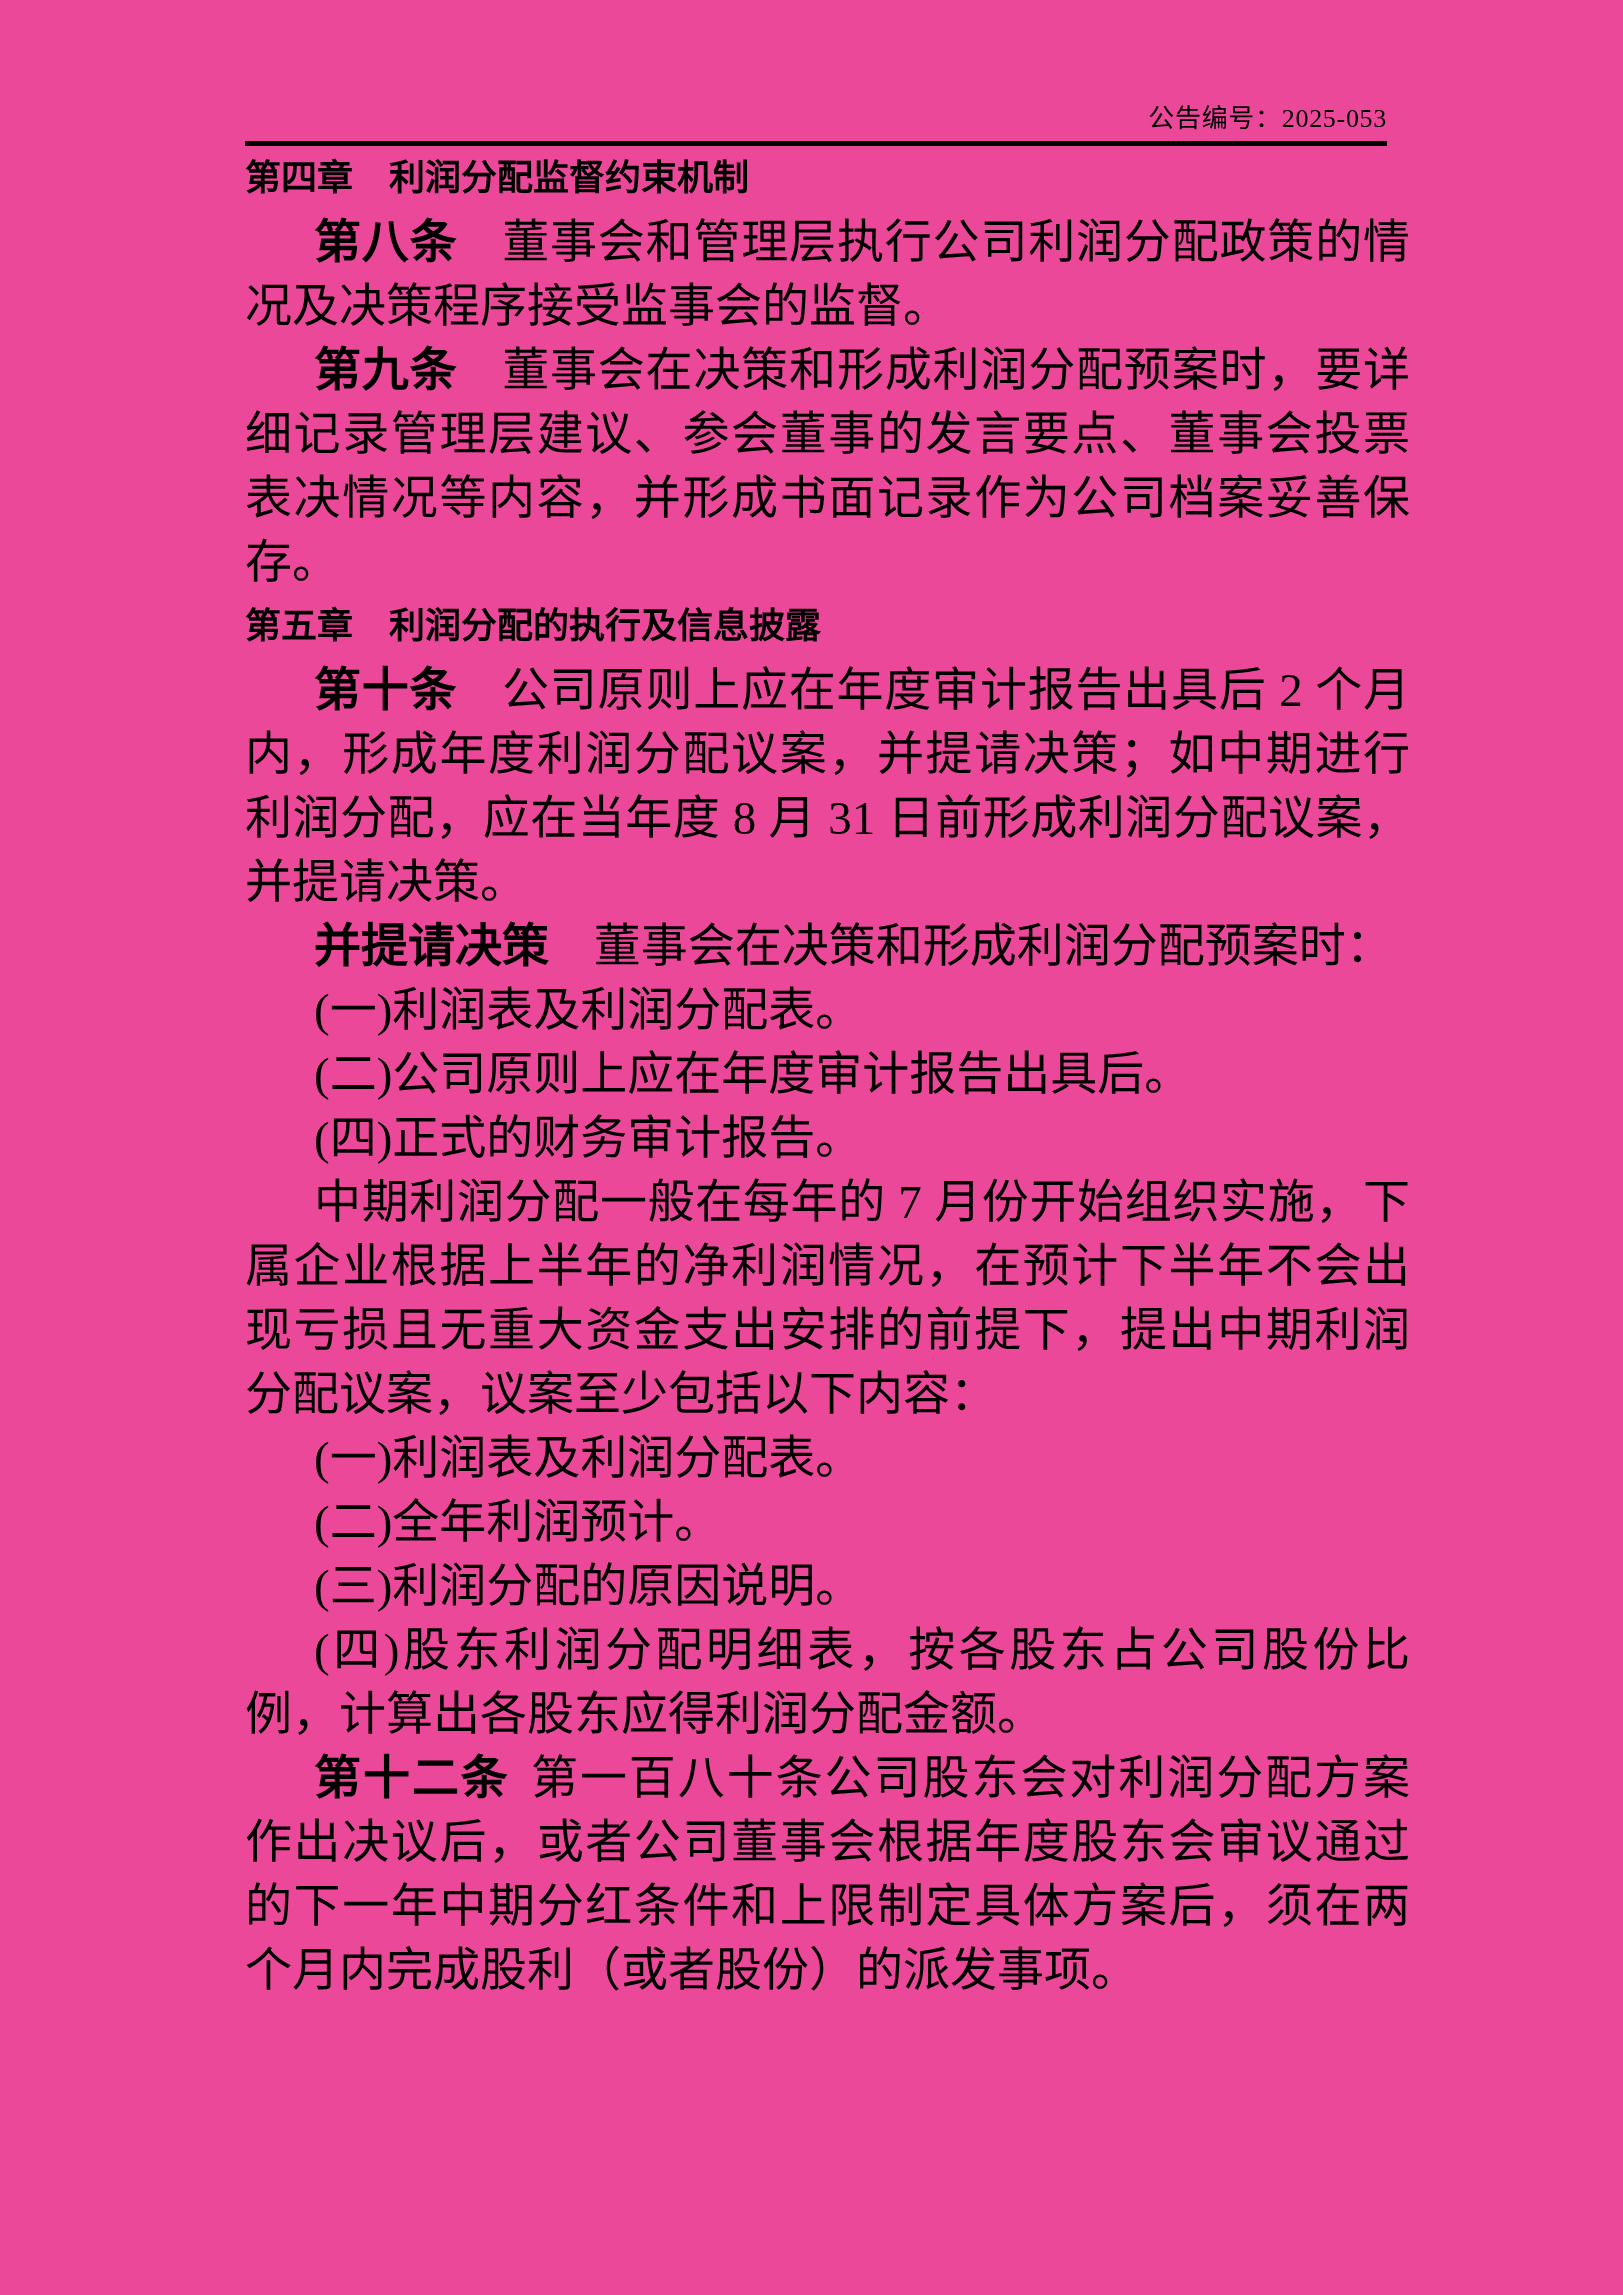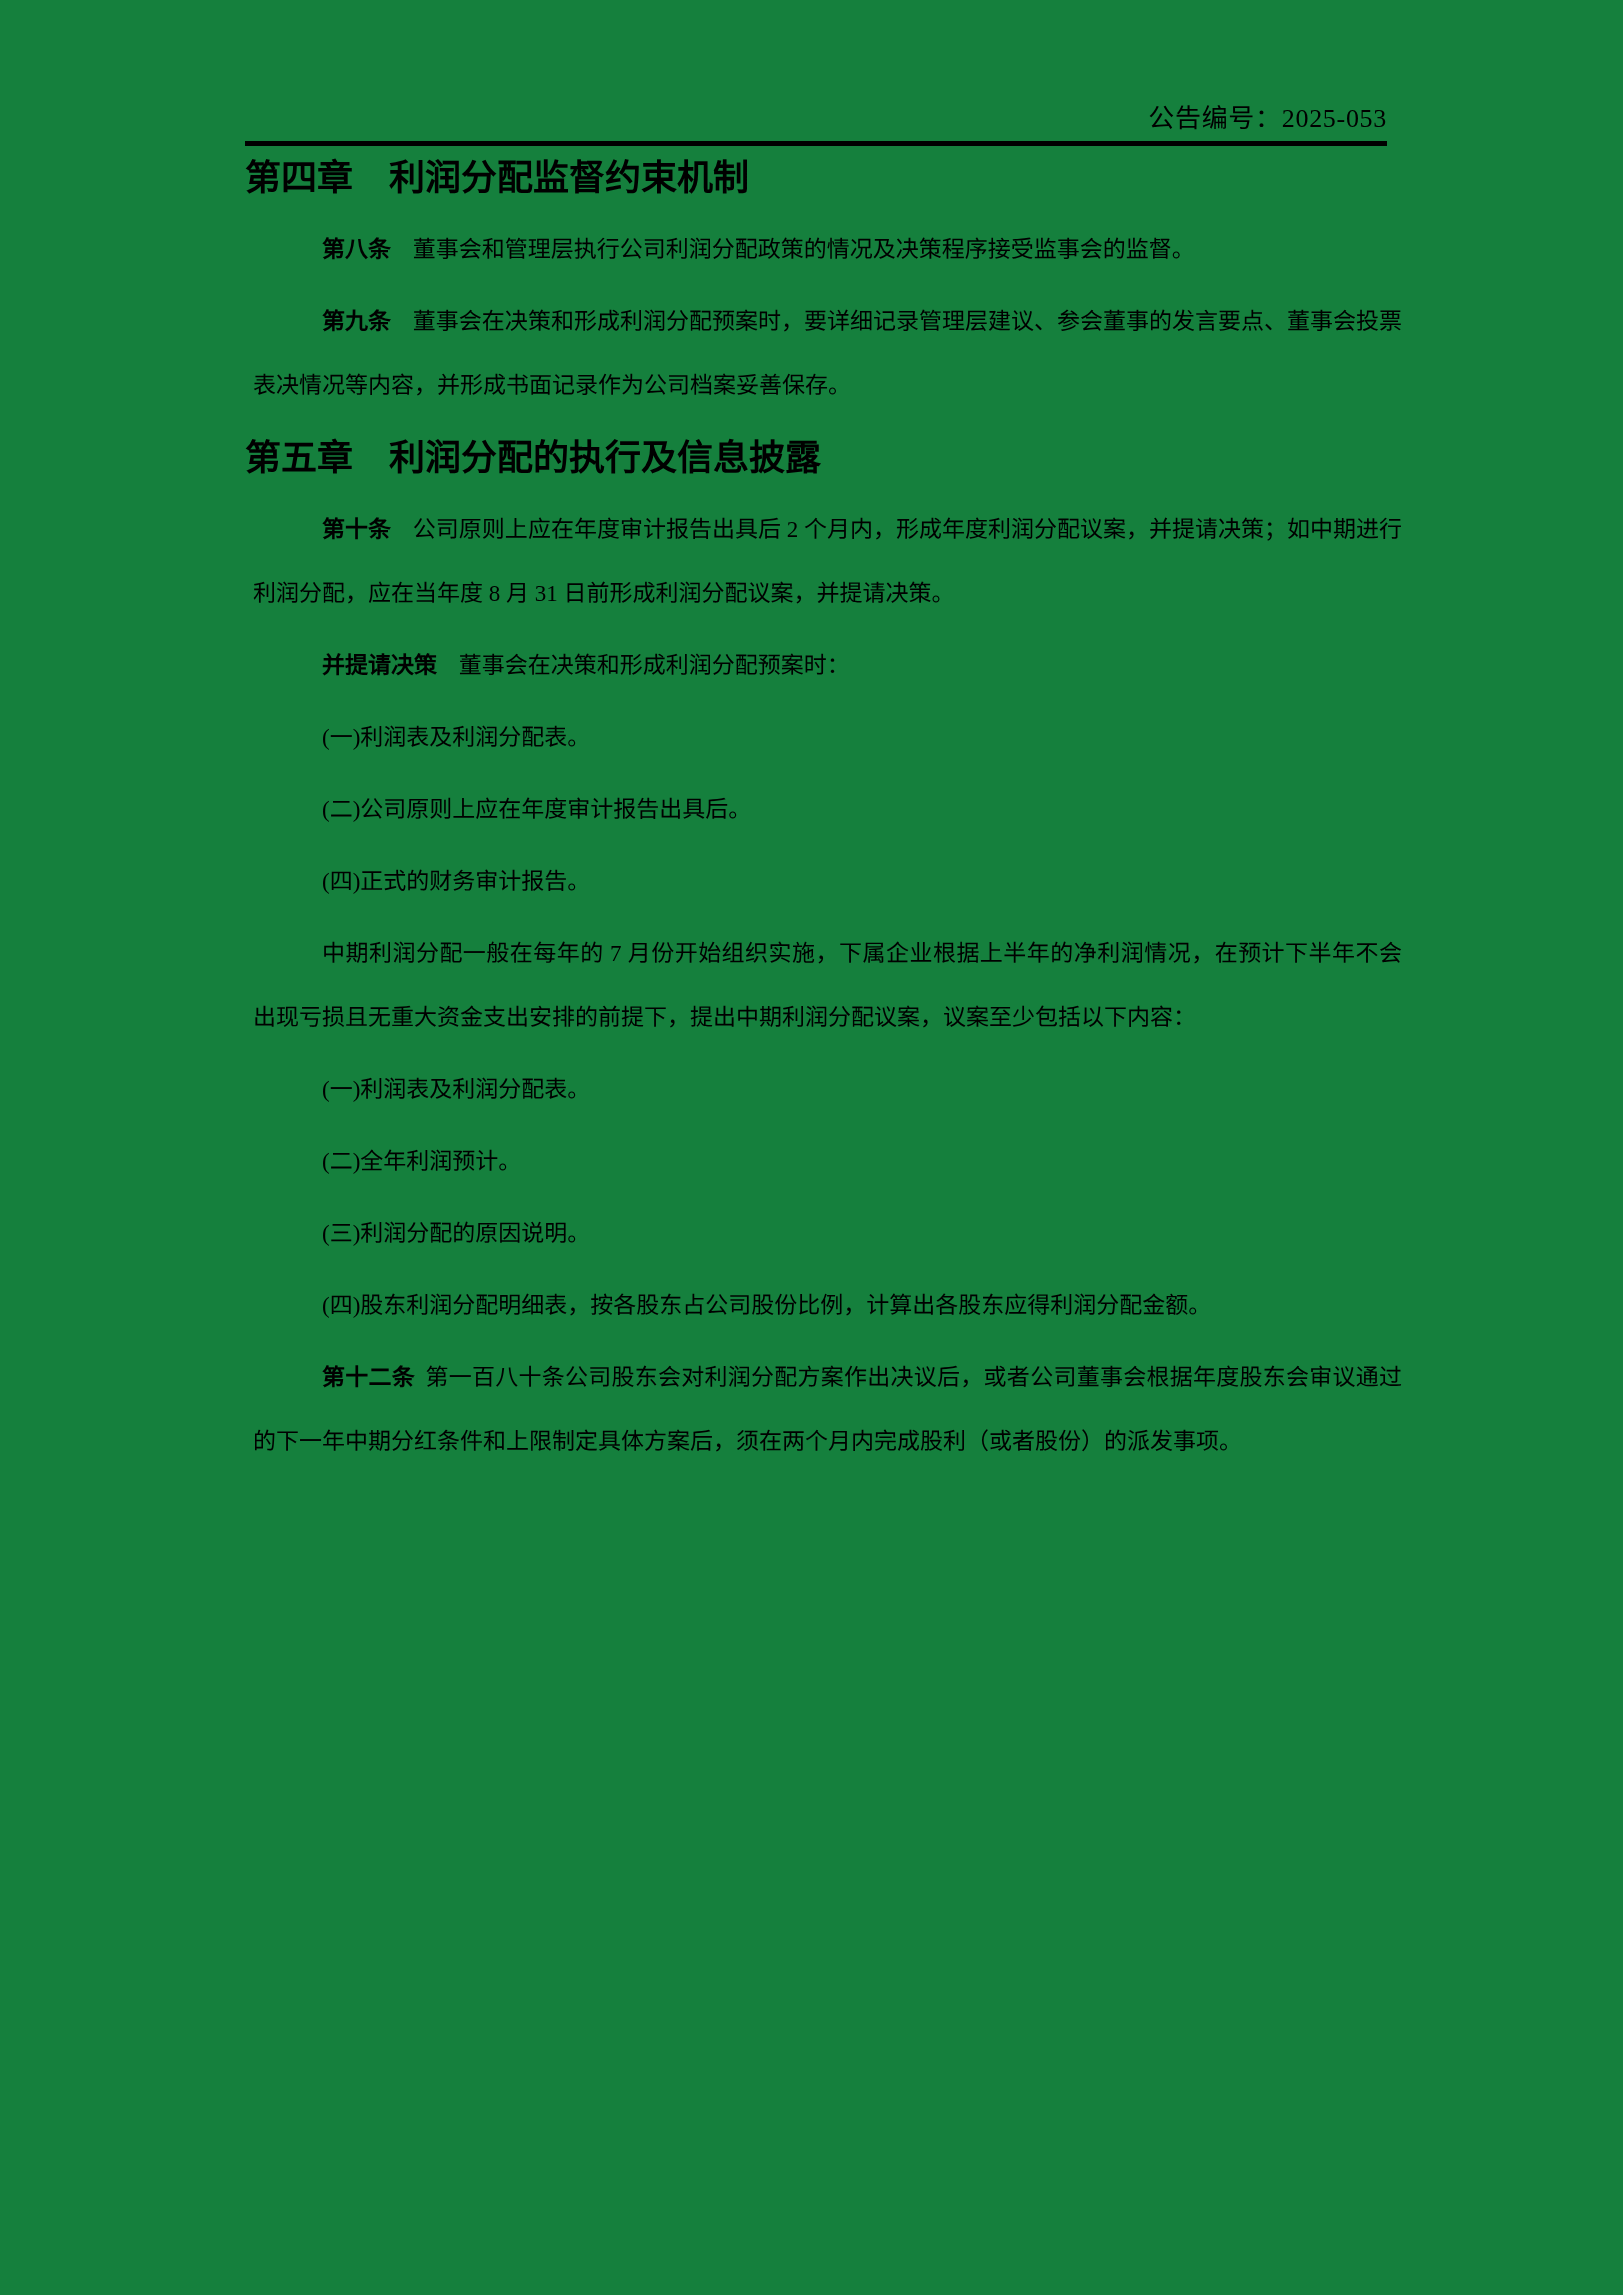--- a/index.html
+++ b/index.html
@@ -5,21 +5,21 @@
   html, body {
     margin: 0;
     padding: 0;
     background: #888;
   }
   .page {
     position: relative;
     width: 1623px;
     height: 2295px;
     margin: 0 auto;
-    background: #15803d;
+    background: #ec4899;
     color: #000000;
     font-family: "Liberation Serif", "DejaVu Serif", serif;
     overflow: hidden;
   }
   
   .doc-header {
     margin-left: 245px;
     width: 1142px;
     padding: 103px 0 6.5px 0;
     border-bottom: 5.2px solid #000000;
@@ -34,22 +34,22 @@
   }
   h2.chapter-title {
     margin: 0;
     font-size: 36px;
     line-height: 64px;
     font-weight: bold;
   }
   .ch4-title { margin-top: 122px; }
   .ch5-title { margin-top: 46px; }
   p.doc-para {
-    margin: 8px;
-    font-size: 23px;
+    margin: 0;
+    font-size: 47px;
     line-height: 64px;
     text-align: justify;
     text-indent: 69px; 
   }
   .law-label {
     font-weight: bold;
     margin-right: 0.95em;
   }
   .law-label.tight {
     margin-right: 0.45em;

